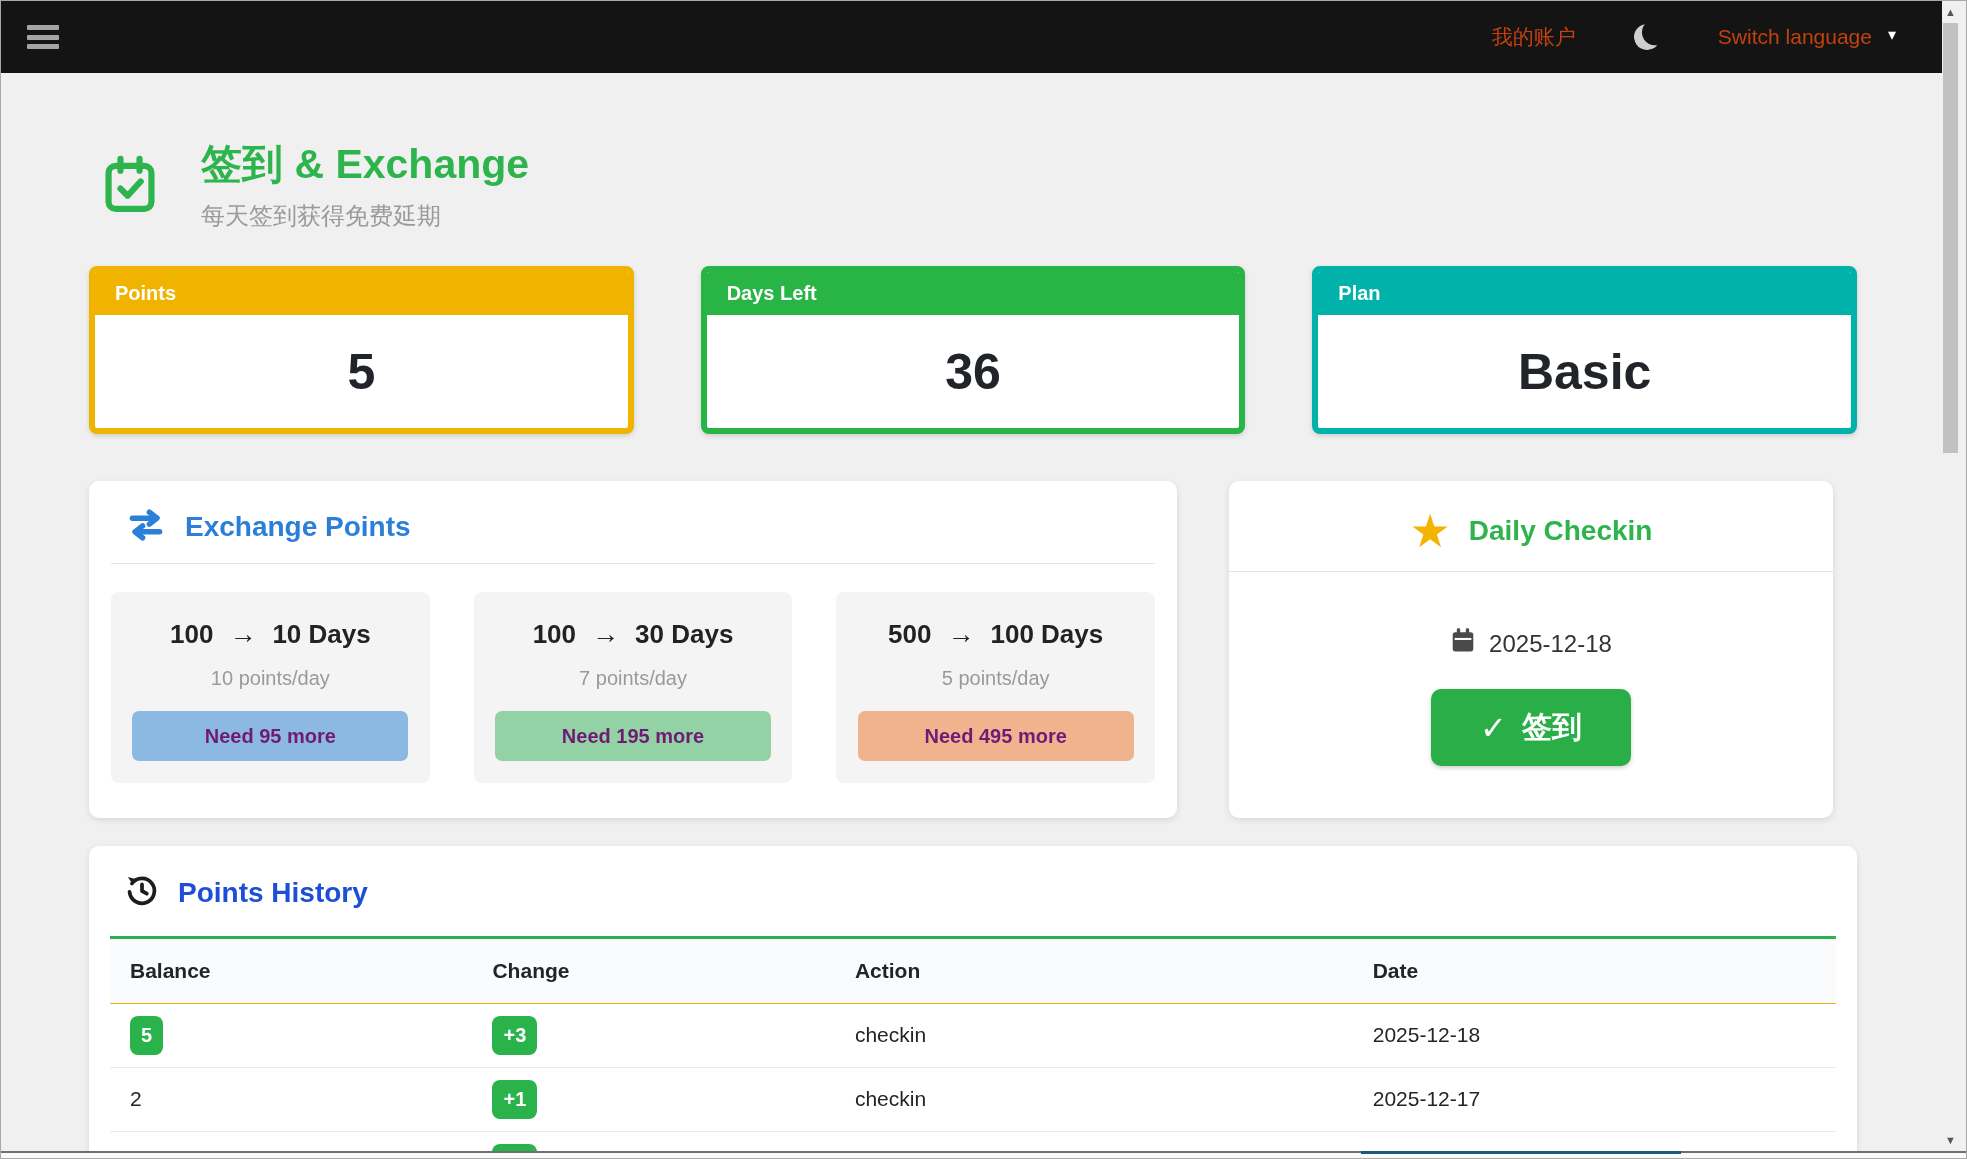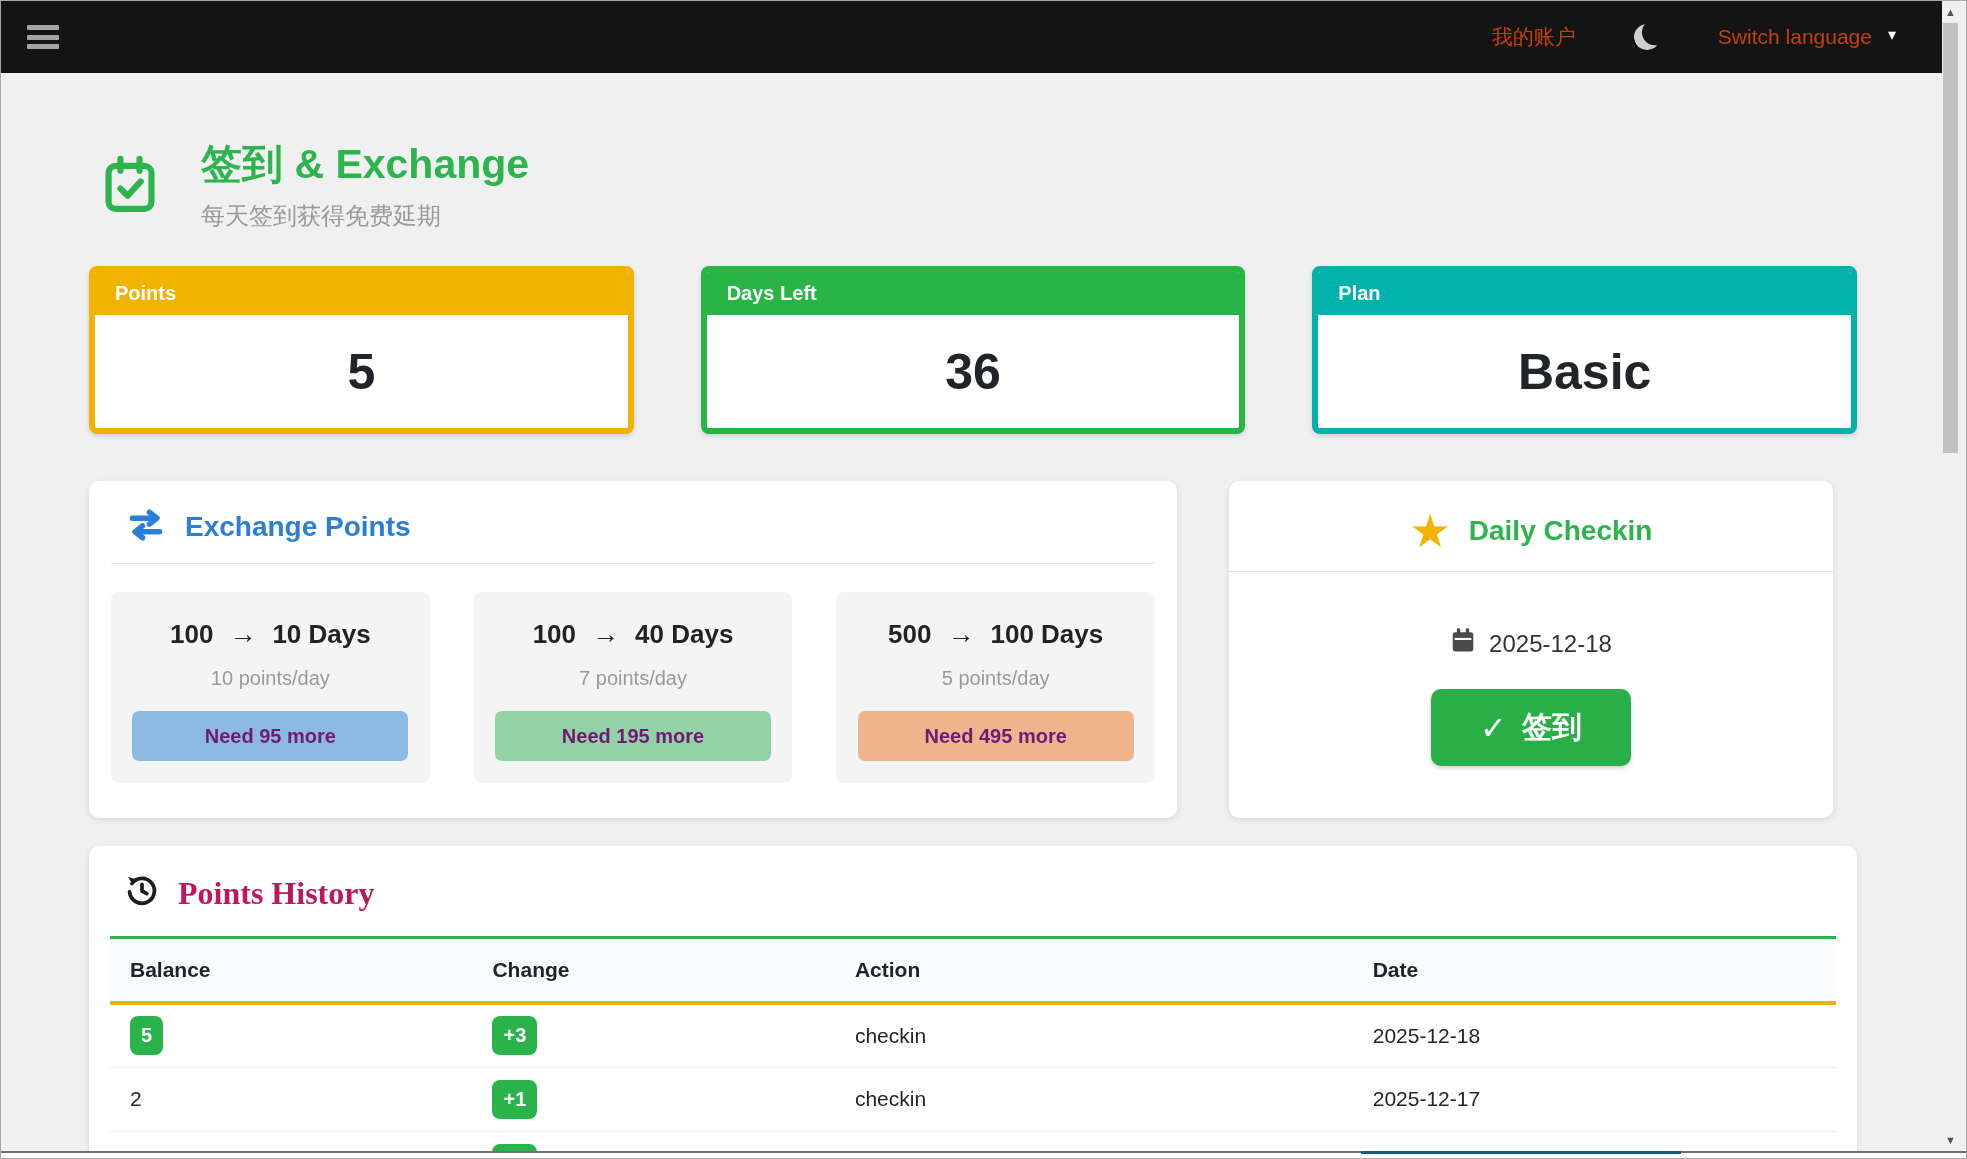--- a/index.html
+++ b/index.html
@@ -70,26 +70,26 @@
   .checkin-title { font-size:28px; font-weight:bold; color:#2db44c; }
   .checkin-date { margin-top:55px; display:flex; align-items:center; justify-content:center; gap:13px;
                   font-size:24px; color:#333; }
   .checkin-btn { margin:29px auto 0; width:200px; height:77px; background:#2aae47; border:none; border-radius:10px;
                  box-shadow:0 2px 4px rgba(0,0,0,.2); display:flex; align-items:center; justify-content:center; gap:15px;
                  cursor:pointer; font-family:inherit; }
   .checkin-btn .check-glyph { color:#ffffff; font-size:32px; font-weight:bold; }
   .checkin-btn .btn-label { color:#ffffff; font-size:30px; font-weight:bold; }
   
   .history-panel { margin-top:28px; width:1768px; height:380px; padding:0 21px; border-radius:10px 10px 0 0; }
-  .history-title { font-size:32px; font-weight:bold; color:#be185d;font-family:Liberation Serif, serif; }
+  .history-title { font-size:28px; font-weight:bold; color:#1d4ed8; }
   .history-table-wrap { margin-top:23px; border-top:3px solid #2bb34b; }
   table { width:100%; border-collapse:collapse; font-size:21px; color:#212529; table-layout:fixed; }
   col.c1 { width:21%; } col.c2 { width:21%; } col.c3 { width:30%; } col.c4 { width:28%; }
   thead th { background:#fafbfc; text-align:left; font-weight:bold; height:64px; padding-left:20px;
-             border-bottom:4px solid #eab308; }
+             border-bottom:1px solid #eab308; }
   tbody td { height:64px; padding-left:20px; border-bottom:1px solid #e8eaec; background:#ffffff; }
   .badge { display:inline-block; padding:8px 11px; background:#2bb34b; color:#ffffff;
            font-weight:bold; font-size:20px; border-radius:8px; }
 </style>
 </head>
 <body>
 
 <div class="topbar">
   <div class="hamburger">
       <span></span>
@@ -171,21 +171,21 @@
             <span>10 Days</span>
           </div>
           <div class="option-rate">10 points/day</div>
           <button class="option-btn" style="background-color: rgb(140, 185, 226);">Need 95 more</button>
         </div>
 
         <div class="option-card">
           <div class="option-title">
             <span>100</span>
             <span class="arrow">→</span>
-            <span>40 Days</span>
+            <span>30 Days</span>
           </div>
           <div class="option-rate">7 points/day</div>
           <button class="option-btn" style="background-color: rgb(147, 210, 164);">Need 195 more</button>
         </div>
 
         <div class="option-card">
           <div class="option-title">
             <span>500</span>
             <span class="arrow">→</span>
             <span>100 Days</span>

